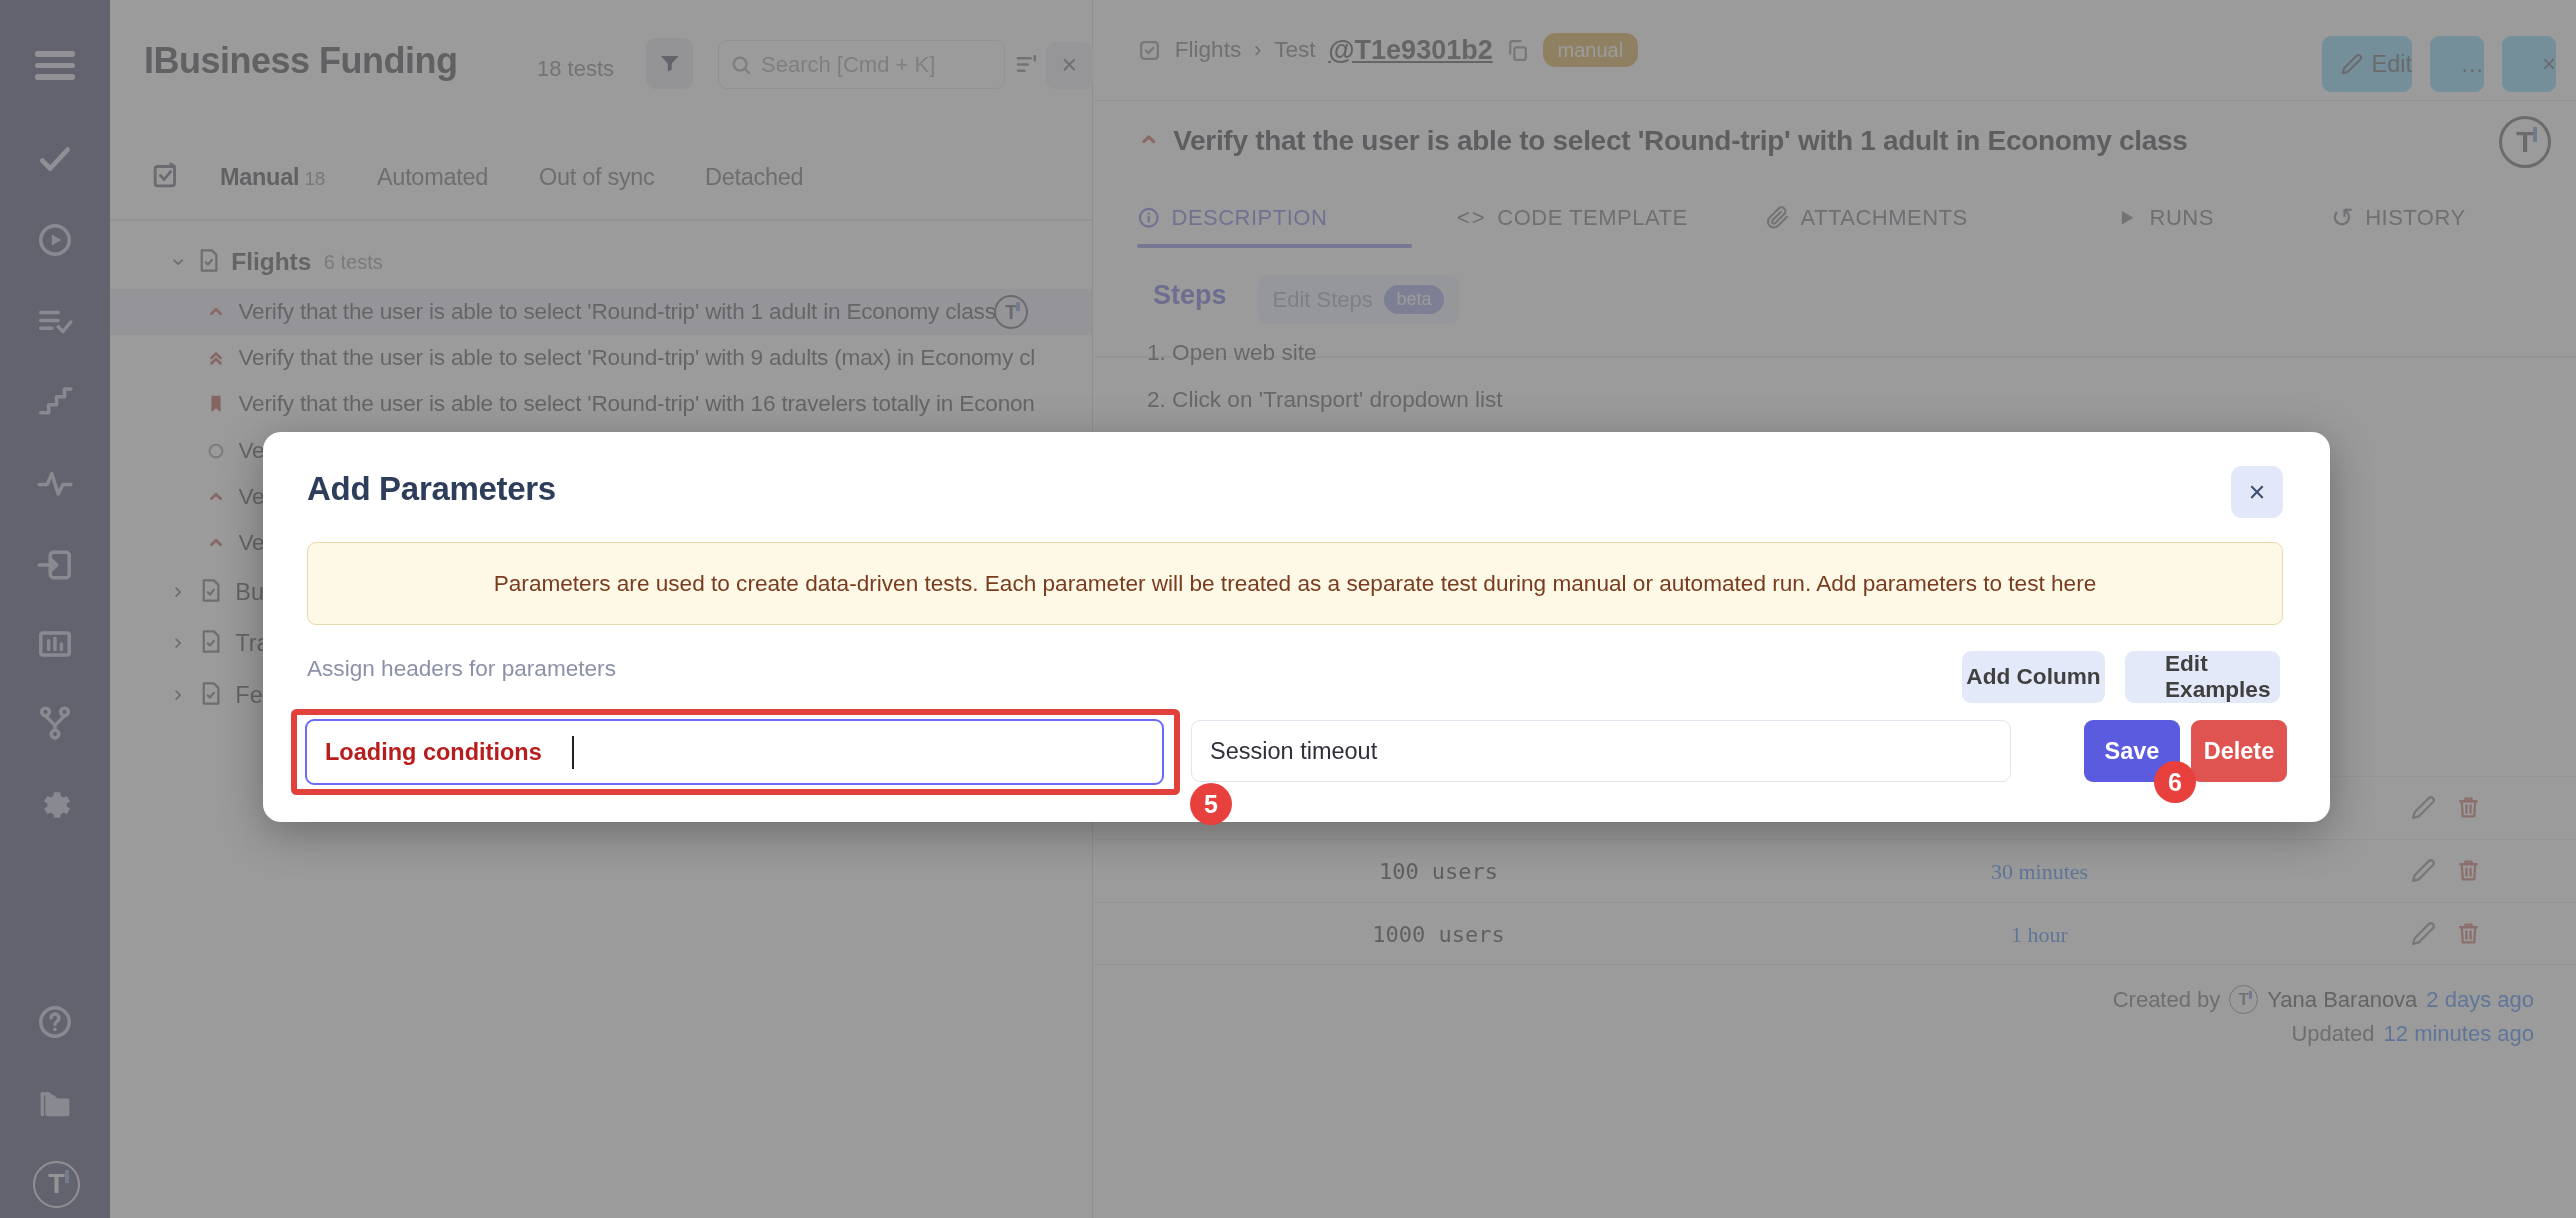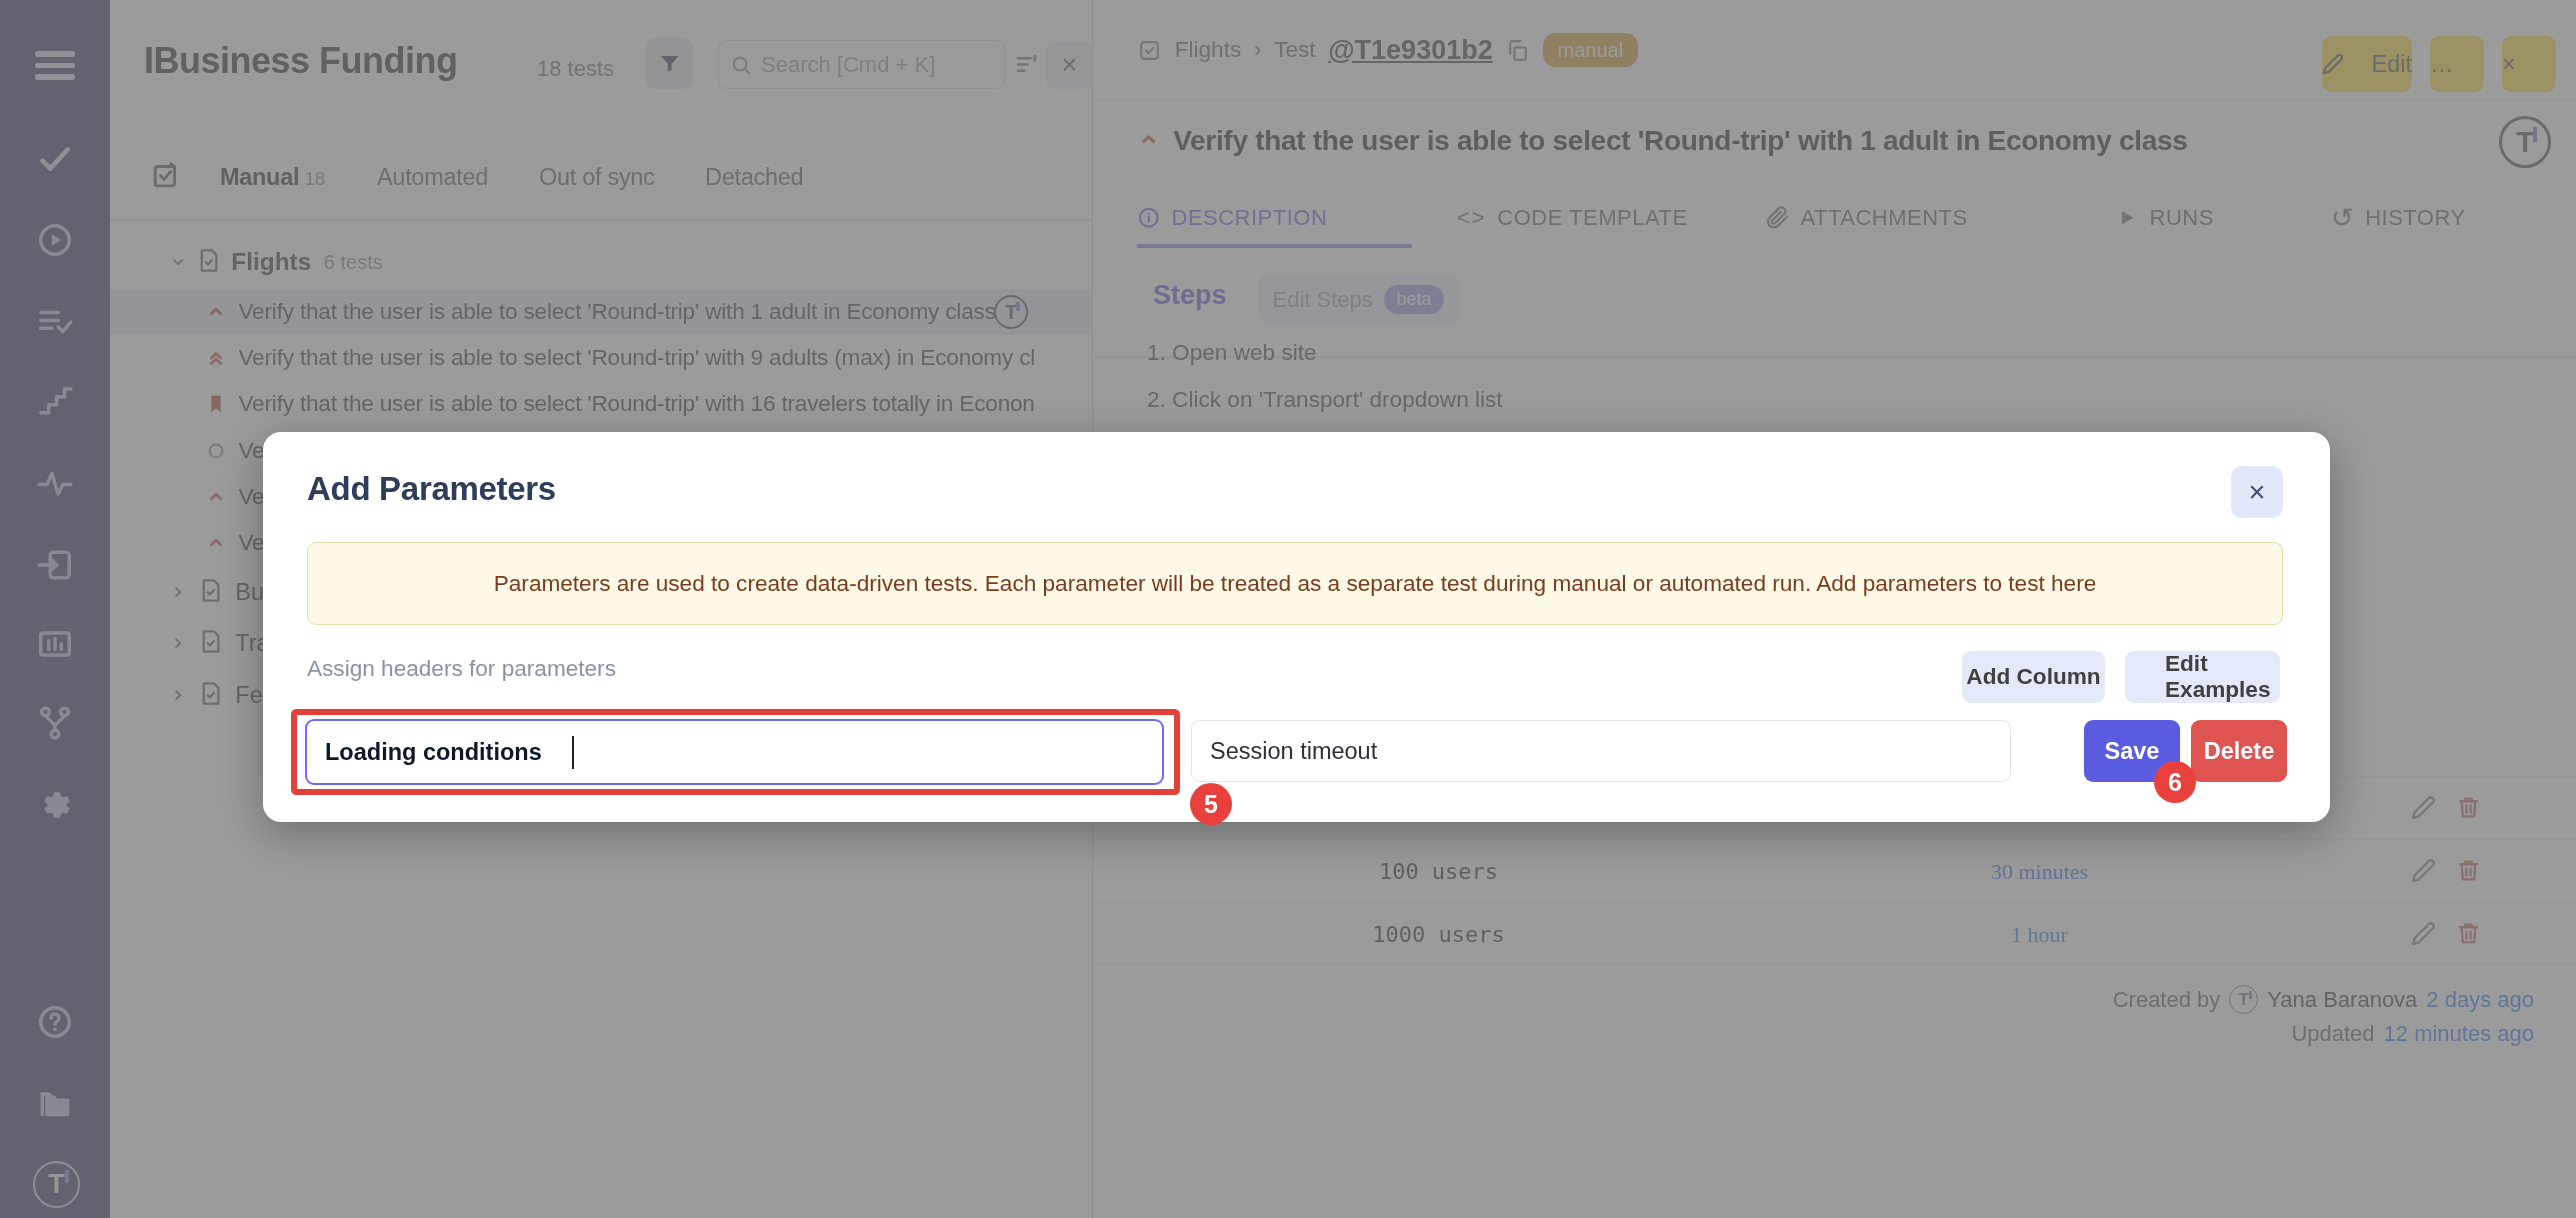--- a/index.html
+++ b/index.html
@@ -56,21 +56,21 @@
   .folder-row .fname { font-size:23.5px; color:#4c4c56; }
 
   
   .right-panel { position:absolute; left:1095px; top:0; width:1481px; height:1218px; background:#fff; z-index:1; }
   .bc-row { position:absolute; left:0; top:0; width:100%; height:101px; border-bottom:1.8px solid #ececf2; display:flex; align-items:center; padding-left:42px; gap:12.7px; }
   .bc-row svg { width:25px; height:25px; stroke:#8a8a94; fill:none; stroke-width:2.2; stroke-linecap:round; stroke-linejoin:round; }
   .bc-text { font-size:22.6px; color:#6e6e78; }
   .bc-id { font-size:27px; color:#4a4a54; font-weight:bold;text-decoration:underline; }
   .manual-badge { background:#d7a33c; color:#fff; font-size:20px; padding:5.4px 14.5px; border-radius:12.7px; }
   .top-actions { position:absolute; top:36px; right:20px; display:flex; gap:18px; }
-  .ta-btn { height:56px; background:#fde047; border-radius:9px; display:flex; align-items:center; justify-content:space-between; gap:9px; font-size:23.5px; color:#5a5a66; }
+  .ta-btn { height:56px; background:#7dd3fc; border-radius:9px; display:flex; align-items:center; justify-content:flex-end; gap:9px; font-size:23.5px; color:#5a5a66; }
   .ta-btn.edit { width:90px; }
   .ta-btn.sq { width:54px; }
   .ta-btn svg { width:22px; height:22px; stroke:#5a5a66; fill:none; stroke-width:2.2; stroke-linecap:round; stroke-linejoin:round; }
 
   .test-title-row { position:absolute; left:42px; top:125px; display:flex; align-items:center; gap:12.7px; }
   .test-title-row .caret svg { width:23.5px; height:23.5px; stroke:#bf574f; fill:none; stroke-width:3.2; stroke-linecap:round; stroke-linejoin:round; }
   .test-title { font-size:28px; font-weight:bold; color:#35353f; letter-spacing:-0.3px; }
   .tlogo { border-radius:50%; display:flex; align-items:center; justify-content:center; font-weight:bold; position:relative; font-family:"Liberation Sans",sans-serif; }
   .tlogo .accent { position:absolute; width:3.6px; background:#7b8fd4; }
   .title-logo { position:absolute; right:25px; top:116px; width:52px; height:52px; border:3.6px solid #5f5f69; color:#5f5f69; font-size:29px; }
@@ -116,21 +116,21 @@
   .modal { position:absolute; left:263px; top:432px; width:2067px; height:390px; background:#fff; border-radius:18px; box-shadow:0 11px 45px rgba(0,0,0,0.3); z-index:100; }
   .modal-title { position:absolute; left:44px; top:38px; font-size:33px; font-weight:bold; color:#2e3d59; letter-spacing:-0.3px; }
   .modal-close { position:absolute; right:47px; top:34px; width:52px; height:52px; background:#e2e8fa; border-radius:11px; display:flex; align-items:center; justify-content:center; font-size:29px; color:#3f4f6f; }
   .info-box { position:absolute; left:44px; right:47px; top:110px; height:83px; background:#fdf9e6; border:1.8px solid #e8d9a8; border-radius:9px; display:flex; align-items:center; justify-content:center; }
   .info-box span { font-size:22.6px; color:#7a3b1e; }
   .assign-label { position:absolute; left:44px; top:224px; font-size:22.6px; color:#8c91a9; }
   .m-btn { position:absolute; top:219px; height:52px; border-radius:9px; background:#e4e9f9; color:#404040; font-size:22.6px; font-weight:bold; display:flex; align-items:center; justify-content:center; }
   .m-btn.addcol { left:1699px; width:143px; }
   .m-btn.editex { left:1862px; width:155px;padding-left:40px; }
   .param-input { position:absolute; top:288px; height:62px; border-radius:9px; display:flex; align-items:center; padding:0 18px; font-size:23.5px; background:#fff; }
-  .param-input.focused { left:42px; top:287px; width:859px; height:66px; border:2.7px solid #6b6afc; color:#0f172a; font-weight:bold;gap:28px; }
+  .param-input.focused { left:42px; top:287px; width:859px; height:66px; border:2.7px solid #6b6afc; color:#b91c1c; font-weight:bold;gap:28px; }
   .param-input.plain { left:928px; width:820px; border:1.8px solid #e3e3ec; color:#30303c; }
   .caret-bar { display:inline-block; width:2.7px; height:33px; background:#222; margin-left:1.8px; }
   .save-btn { position:absolute; left:1821px; top:288px; width:96px; height:62px; background:#5b5be0; border-radius:9px; color:#fff; font-size:23.5px; font-weight:bold; display:flex; align-items:center; justify-content:center; }
   .delete-btn { position:absolute; left:1928px; top:288px; width:96px; height:62px; background:#df5350; border-radius:9px; color:#fff; font-size:23.5px; font-weight:bold; display:flex; align-items:center; justify-content:center; }
 
   
   .anno-rect { position:absolute; left:291px; top:709px; width:889px; height:86px; border:6.3px solid #e2403a; border-radius:5.4px; z-index:120; }
   .step-badge { position:absolute; width:42px; height:42px; border-radius:50%; background:#e8403c; color:#fff; font-size:25px; font-weight:bold; display:flex; align-items:center; justify-content:center; z-index:130; }
   .badge-5 { left:1190px; top:783px; }
   .badge-6 { left:2154px; top:761px; }

